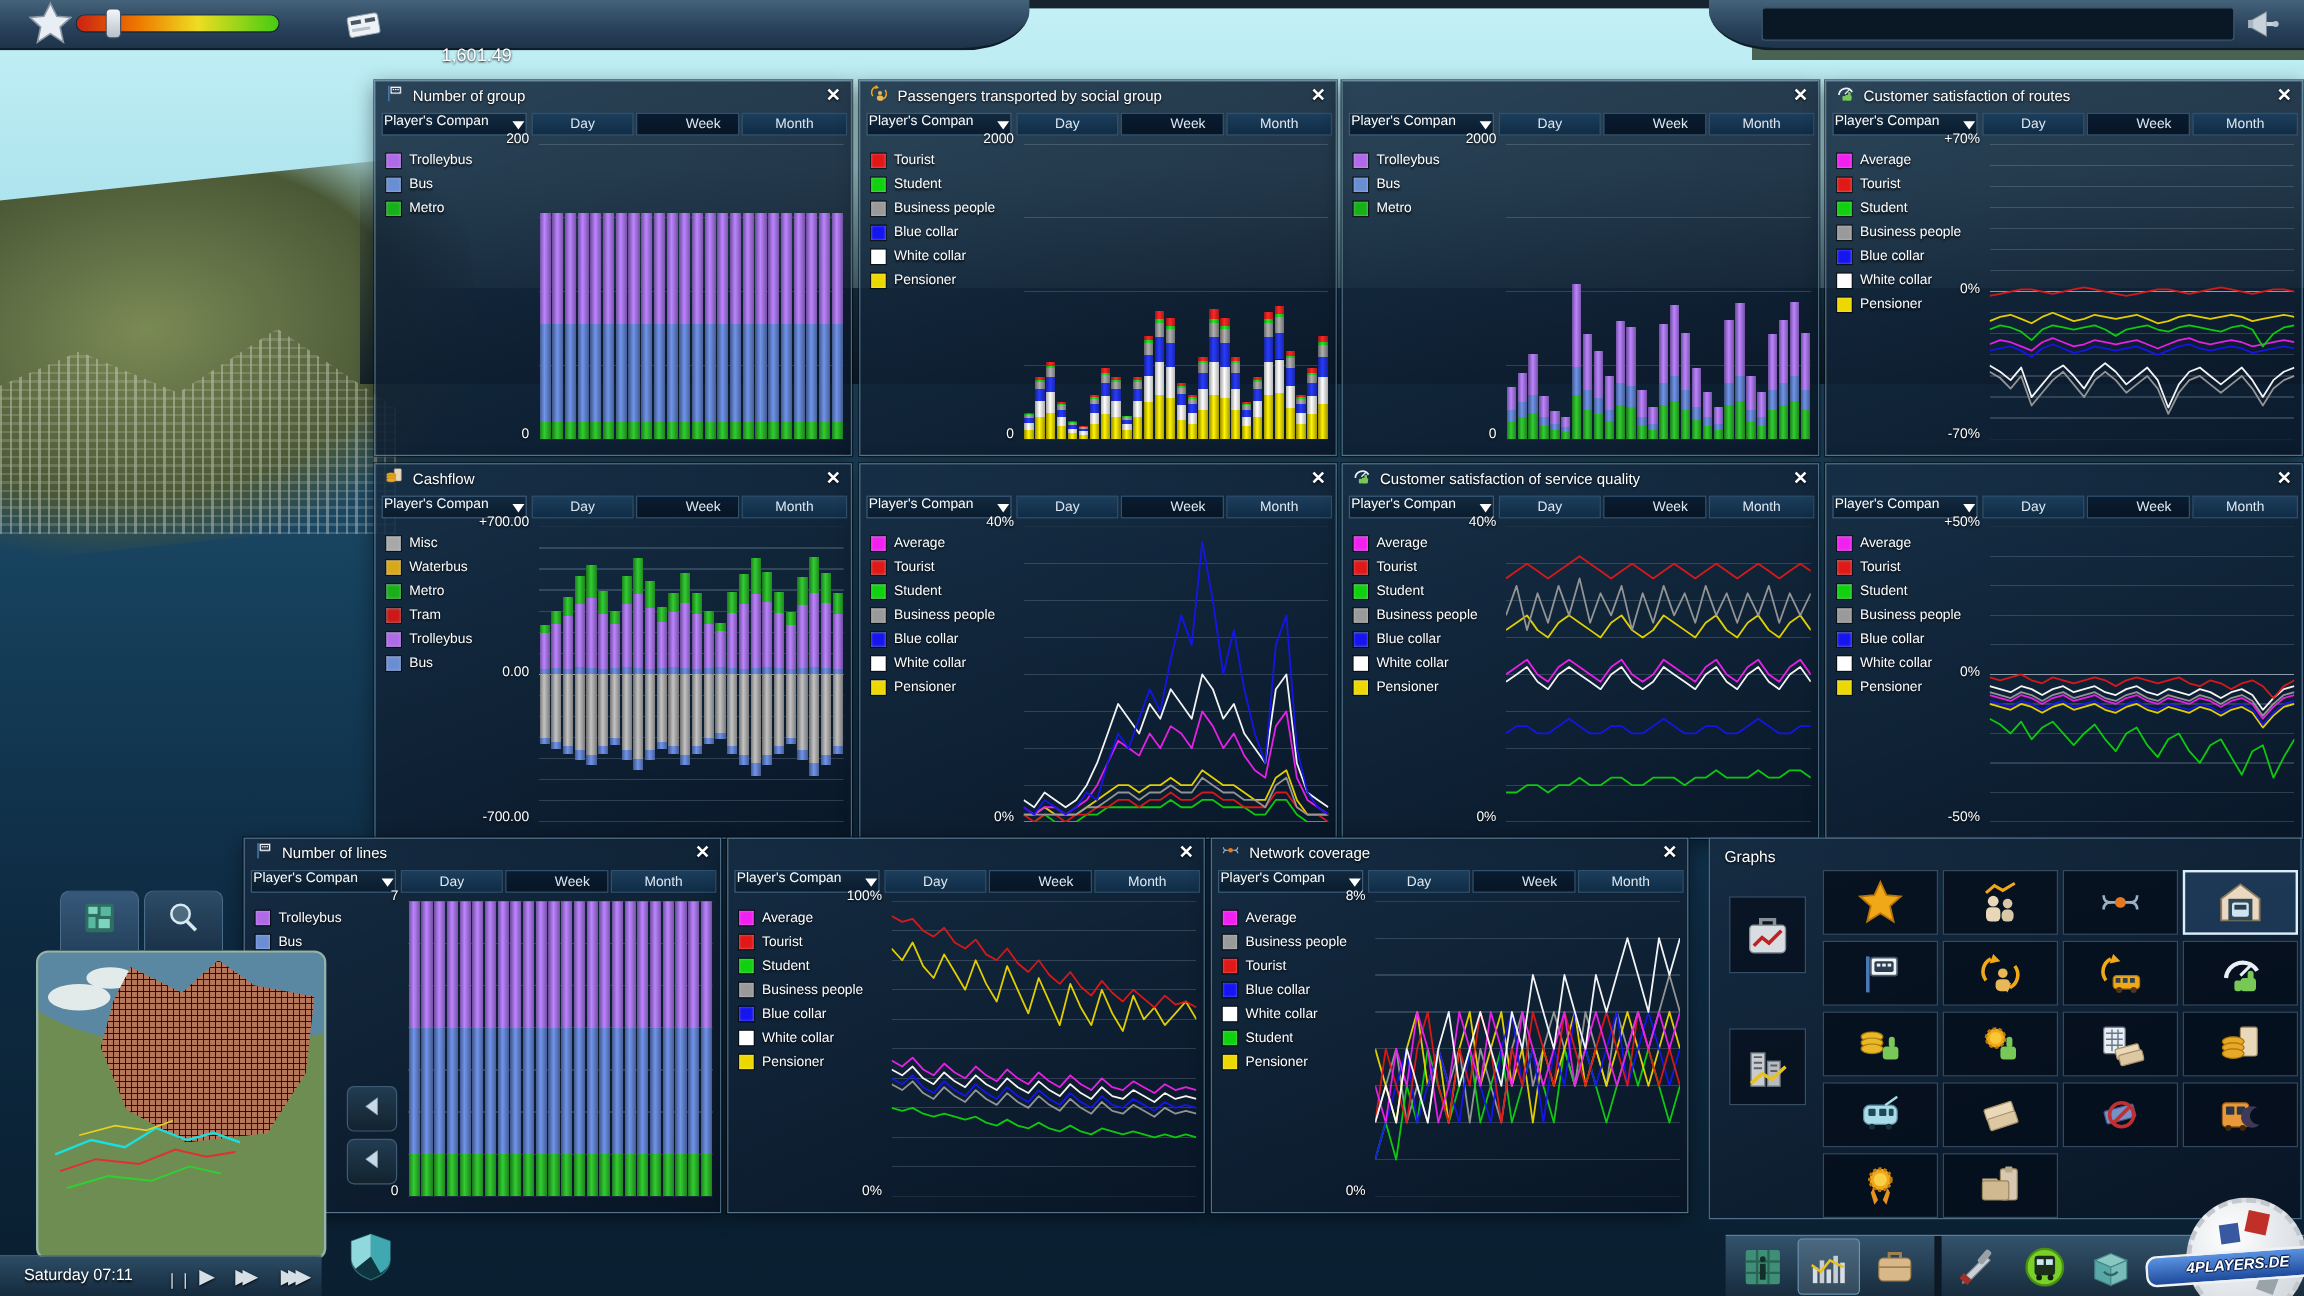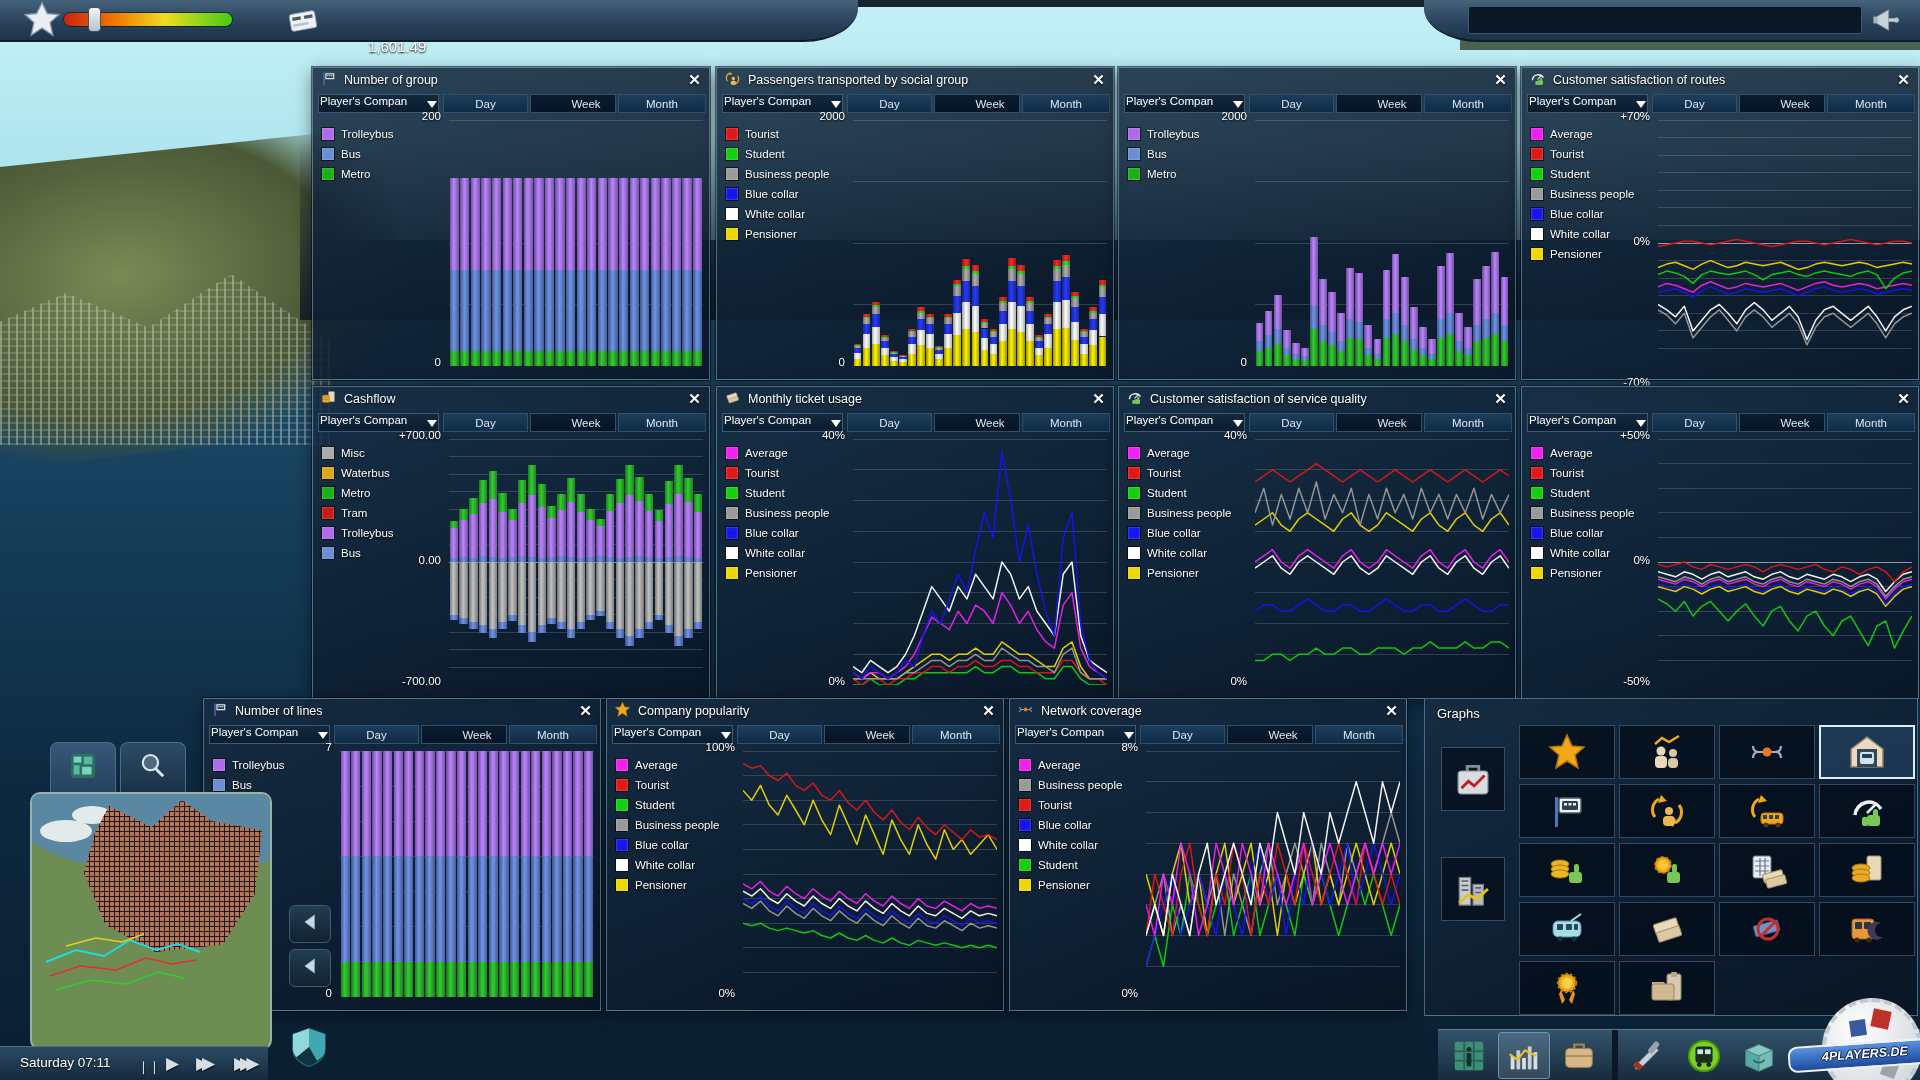--- a/index.html
+++ b/index.html
@@ -693,21 +693,21 @@
           <span class="lg-swatch" style="background:#ffffff;"></span>
           <span class="lg-label">White collar</span>
         </div>
         <div class="lg-item">
           <span class="lg-swatch" style="background:#ecd800;"></span>
           <span class="lg-label">Pensioner</span>
         </div>
       </div>
       <div class="ylab" style="top:42px;">+70%</div>
       <div class="ylab" style="top:167px;">0%</div>
-      <div class="ylab" style="top:288px;margin-top:20px;">-70%</div>
+      <div class="ylab" style="top:288px;">-70%</div>
       <div class="chartbox"><svg width="254" height="246">
           <line x1="0" y1="0.0" x2="254" y2="0.0" stroke="rgba(205,225,245,0.18)" stroke-width="1" shape-rendering="crispEdges"></line>
           <line x1="0" y1="17.6" x2="254" y2="17.6" stroke="rgba(205,225,245,0.18)" stroke-width="1" shape-rendering="crispEdges"></line>
           <line x1="0" y1="35.1" x2="254" y2="35.1" stroke="rgba(205,225,245,0.18)" stroke-width="1" shape-rendering="crispEdges"></line>
           <line x1="0" y1="52.7" x2="254" y2="52.7" stroke="rgba(205,225,245,0.18)" stroke-width="1" shape-rendering="crispEdges"></line>
           <line x1="0" y1="70.3" x2="254" y2="70.3" stroke="rgba(205,225,245,0.18)" stroke-width="1" shape-rendering="crispEdges"></line>
           <line x1="0" y1="87.9" x2="254" y2="87.9" stroke="rgba(205,225,245,0.18)" stroke-width="1" shape-rendering="crispEdges"></line>
           <line x1="0" y1="105.4" x2="254" y2="105.4" stroke="rgba(205,225,245,0.18)" stroke-width="1" shape-rendering="crispEdges"></line>
           <line x1="0" y1="123.0" x2="254" y2="123.0" stroke="rgba(225,238,250,0.6)" stroke-width="1" shape-rendering="crispEdges"></line>
           <line x1="0" y1="140.6" x2="254" y2="140.6" stroke="rgba(205,225,245,0.18)" stroke-width="1" shape-rendering="crispEdges"></line>
@@ -942,27 +942,20 @@
           <rect x="186.22" y="189.8" width="8.47" height="8.8" fill="url(#g4_4)" shape-rendering="crispEdges"></rect>
           <rect x="195.98" y="182.7" width="8.47" height="7.0" fill="url(#g4_4)" shape-rendering="crispEdges"></rect>
           <rect x="205.75" y="175.7" width="8.47" height="5.3" fill="url(#g4_4)" shape-rendering="crispEdges"></rect>
           <rect x="215.52" y="186.3" width="8.47" height="7.9" fill="url(#g4_4)" shape-rendering="crispEdges"></rect>
           <rect x="225.29" y="196.8" width="8.47" height="10.5" fill="url(#g4_4)" shape-rendering="crispEdges"></rect>
           <rect x="235.06" y="189.8" width="8.47" height="8.8" fill="url(#g4_4)" shape-rendering="crispEdges"></rect>
           <rect x="244.83" y="182.7" width="8.47" height="7.0" fill="url(#g4_4)" shape-rendering="crispEdges"></rect>
         </svg></div>
     </div>
     <div class="panel" style="left: 716px; top: 386px;">
-      <div class="p-title">
-        <span class="ticon"><svg width="17" height="17" viewBox="0 0 40 40">
-            <rect x="7" y="12" width="24" height="10" rx="1.5" fill="#ead9b8" stroke="#a89068" transform="rotate(-18 19 17)"></rect>
-            <rect x="10" y="20" width="24" height="10" rx="1.5" fill="#dcc9a4" stroke="#a89068" transform="rotate(-18 22 25)"></rect>
-          </svg></span>
-        <span class="ttext">Monthly ticket usage</span>
-      </div>
       <div class="p-close">✕</div>
       <div class="dropdown">
         <span>Player's Compan</span>
         <span class="dd-arrow"></span>
       </div>
       <div class="tab" style="left:130px;width:85px;">Day</div>
       <div class="tab selected" style="left:217px;width:86px;">Week</div>
       <div class="tab" style="left:305px;width:88px;">Month</div>
       <div class="legend">
         <div class="lg-item">
@@ -1278,26 +1271,20 @@
           <rect x="180.52" y="0.0" width="9.28" height="105.4" fill="url(#g8_2)" shape-rendering="crispEdges"></rect>
           <rect x="191.10" y="0.0" width="9.28" height="105.4" fill="url(#g8_2)" shape-rendering="crispEdges"></rect>
           <rect x="201.68" y="0.0" width="9.28" height="105.4" fill="url(#g8_2)" shape-rendering="crispEdges"></rect>
           <rect x="212.27" y="0.0" width="9.28" height="105.4" fill="url(#g8_2)" shape-rendering="crispEdges"></rect>
           <rect x="222.85" y="0.0" width="9.28" height="105.4" fill="url(#g8_2)" shape-rendering="crispEdges"></rect>
           <rect x="233.43" y="0.0" width="9.28" height="105.4" fill="url(#g8_2)" shape-rendering="crispEdges"></rect>
           <rect x="244.02" y="0.0" width="9.28" height="105.4" fill="url(#g8_2)" shape-rendering="crispEdges"></rect>
         </svg></div>
     </div>
     <div class="panel" style="left: 606px; top: 698px;">
-      <div class="p-title">
-        <span class="ticon"><svg width="17" height="17" viewBox="0 0 40 40">
-            <polygon points="20,3 25,14 37,15 28,23 31,36 20,29 9,36 12,23 3,15 15,14" fill="#f0a818" stroke="#b87408" stroke-width="1.5"></polygon>
-          </svg></span>
-        <span class="ttext">Company popularity</span>
-      </div>
       <div class="p-close">✕</div>
       <div class="dropdown">
         <span>Player's Compan</span>
         <span class="dd-arrow"></span>
       </div>
       <div class="tab" style="left:130px;width:85px;">Day</div>
       <div class="tab selected" style="left:217px;width:86px;">Week</div>
       <div class="tab" style="left:305px;width:88px;">Month</div>
       <div class="legend">
         <div class="lg-item">

